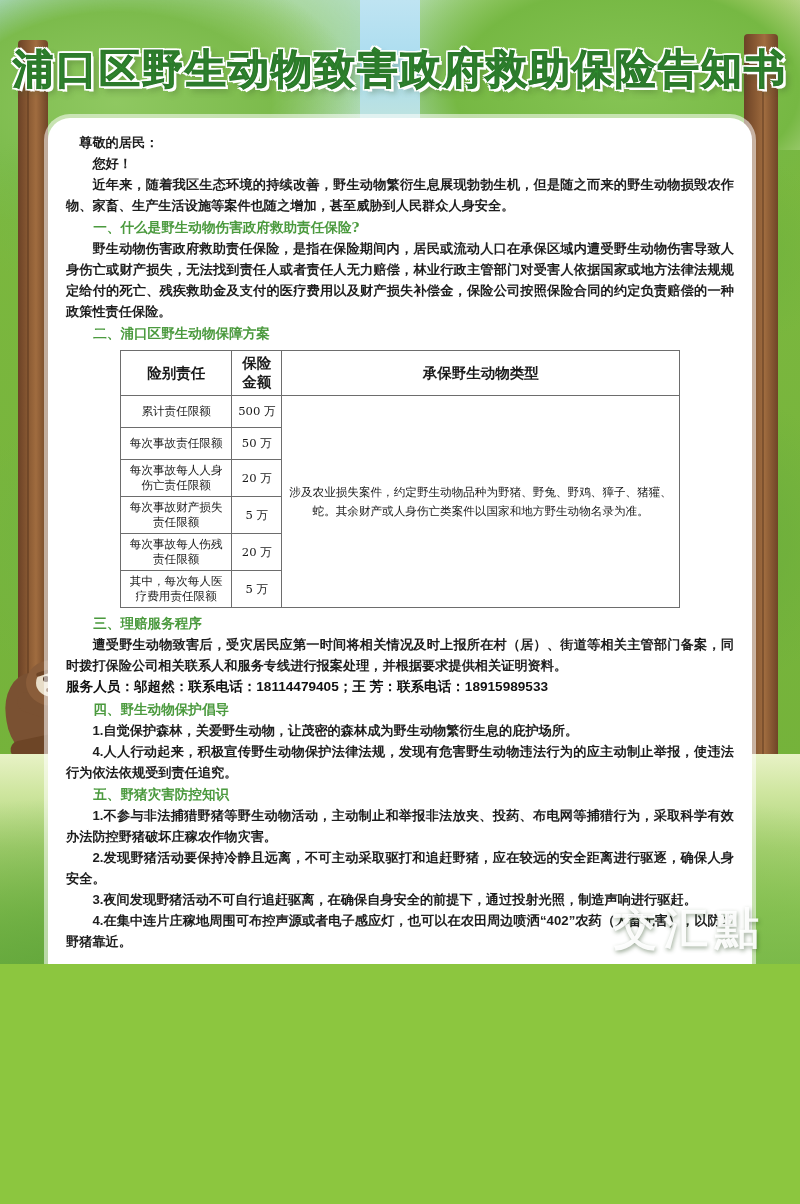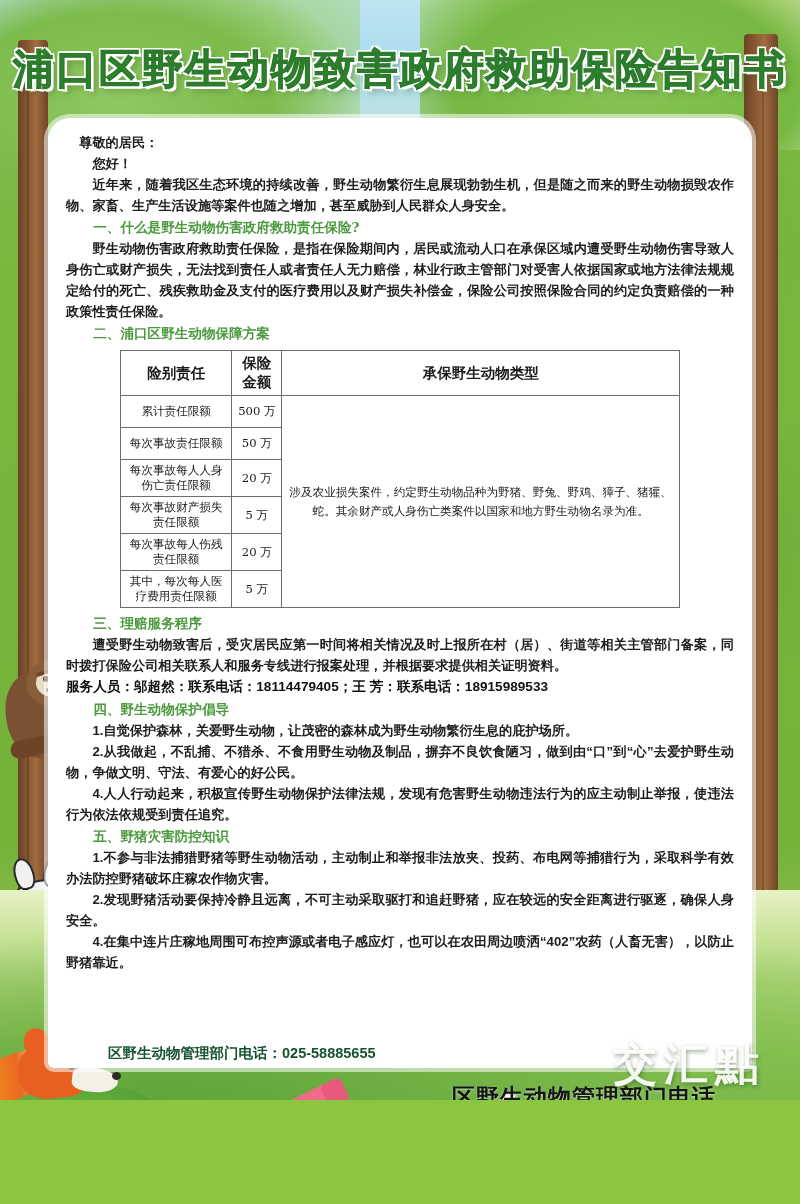--- a/index.html
+++ b/index.html
@@ -3,21 +3,21 @@
 <meta charset="utf-8">
 <style>
   html,body{margin:0;padding:0;}
   body{
     width:800px;height:1204px;overflow:hidden;
     font-family:"Liberation Sans","DejaVu Sans",sans-serif;
     background:#8cc63f;
     position:relative;
   }
   #poster{
-    position:absolute;inset:0;width:800px;height:1100px;overflow:hidden;
+    position:absolute;inset:0;width:800px;height:964px;overflow:hidden;
   }
 
   
   .bg-sky{
     position:absolute;left:0;top:0;width:800px;height:150px;
     background:
       radial-gradient(circle at 700px 30px, rgba(255,240,140,.95) 0%, rgba(255,235,120,.55) 14%, rgba(255,255,200,0) 34%),
       linear-gradient(180deg,#bfe4f2 0%,#a9dcef 45%,#cbe7d6 100%);
   }
   .bg-main{
@@ -336,26 +336,26 @@
         </tbody>
       </table>
     </div>
 
     <p class="sec-head">三、理赔服务程序</p>
     <p class="body-text indent">遭受野生动物致害后，受灾居民应第一时间将相关情况及时上报所在村（居）、街道等相关主管部门备案，同时拨打保险公司相关联系人和服务专线进行报案处理，并根据要求提供相关证明资料。</p>
     <p class="contact-line">服务人员：邬超然：联系电话：18114479405；王 芳：联系电话：18915989533</p>
 
     <p class="sec-head">四、野生动物保护倡导</p>
     <p class="body-text indent">1.自觉保护森林，关爱野生动物，让茂密的森林成为野生动物繁衍生息的庇护场所。</p>
-    <p class="body-text indent">2.从我做起，不乱捕、不猎杀、不食用野生动物及制品，摒弃不良饮食陋习，做到由“口”到“心”去爱护野生动物，争做文明、守法、有爱心的好公民。</p>
     <p class="body-text indent">4.人人行动起来，积极宣传野生动物保护法律法规，发现有危害野生动物违法行为的应主动制止举报，使违法行为依法依规受到责任追究。</p>
 
     <p class="sec-head">五、野猪灾害防控知识</p>
     <p class="body-text indent">1.不参与非法捕猎野猪等野生动物活动，主动制止和举报非法放夹、投药、布电网等捕猎行为，采取科学有效办法防控野猪破坏庄稼农作物灾害。</p>
     <p class="body-text indent">2.发现野猪活动要保持冷静且远离，不可主动采取驱打和追赶野猪，应在较远的安全距离进行驱逐，确保人身安全。</p>
+    <p class="body-text indent">3.夜间发现野猪活动不可自行追赶驱离，在确保自身安全的前提下，通过投射光照，制造声响进行驱赶。</p>
     <p class="body-text indent">4.在集中连片庄稼地周围可布控声源或者电子感应灯，也可以在农田周边喷洒“402”农药（人畜无害），以防止野猪靠近。</p>
   </div>
 
   <div class="dept-phone">区野生动物管理部门电话：025-58885655</div>
 
   <div class="signature">
     <div class="sig-org">区野生动物管理部门电话</div>
     <div class="sig-date">2022年3月3日</div>
   </div>
 

